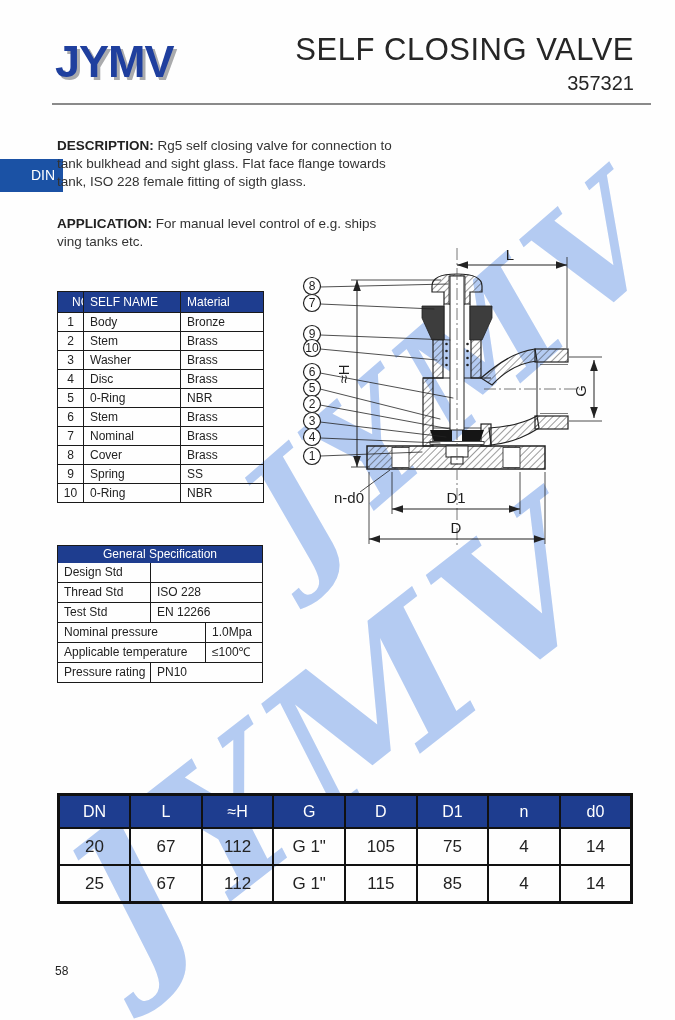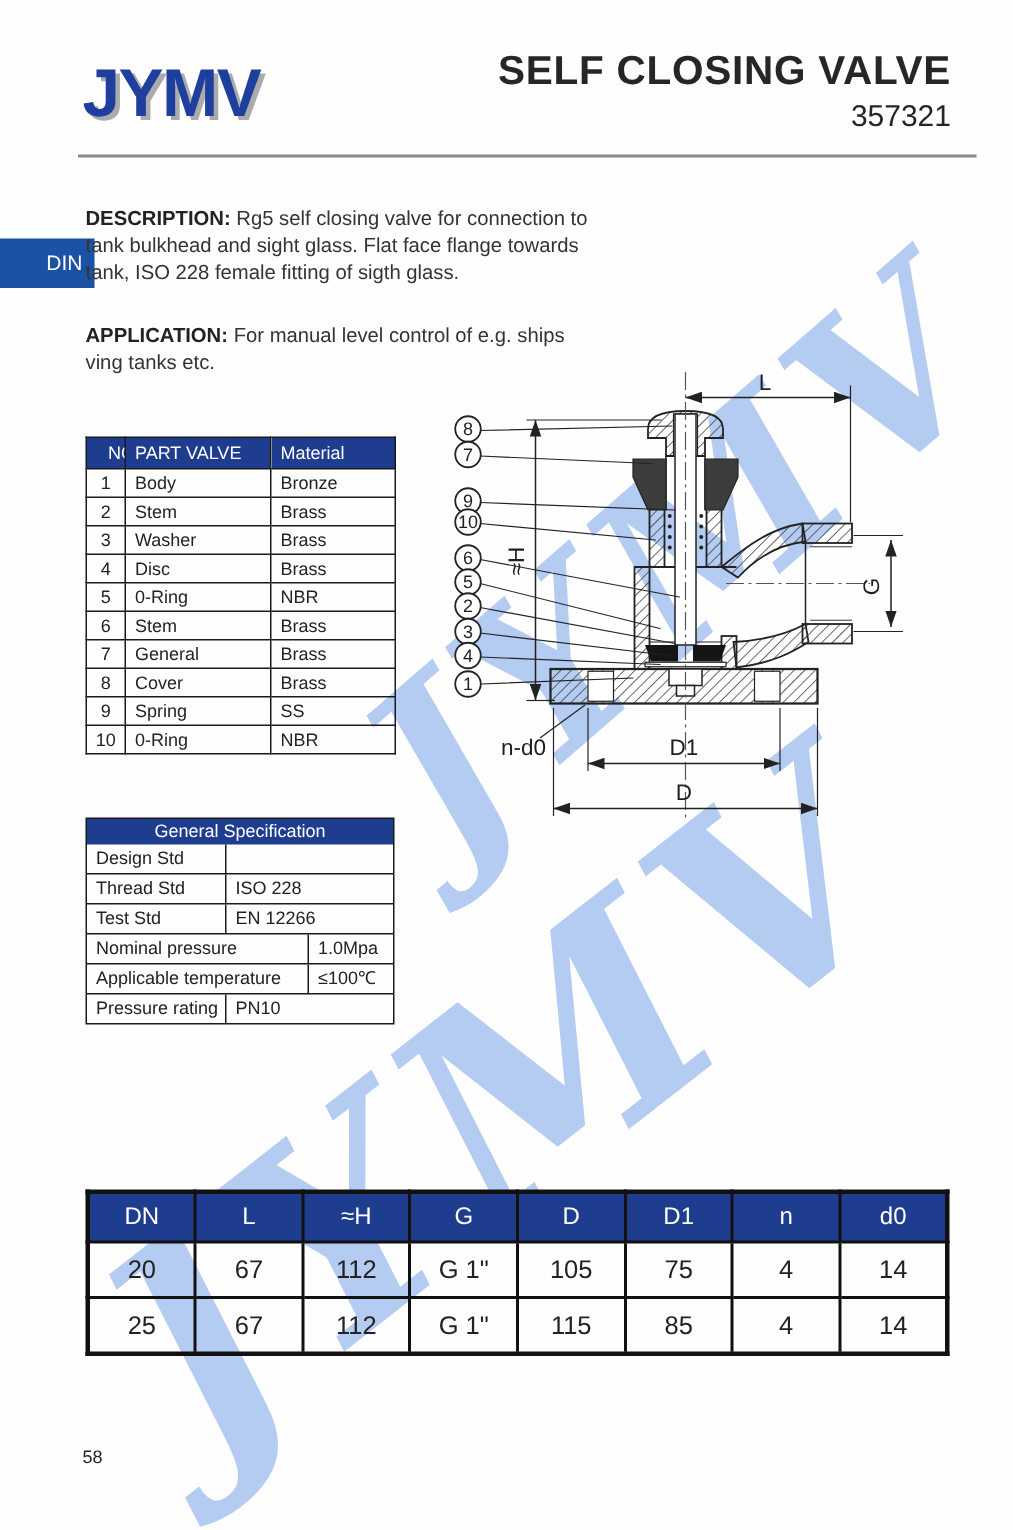--- a/index.html
+++ b/index.html
@@ -10,21 +10,21 @@
   
   .wm{position:absolute;z-index:0;font-family:"DejaVu Serif",serif;font-style:italic;font-weight:bold;
       color:#b4cbf2;letter-spacing:10px;line-height:1;white-space:nowrap;user-select:none;}
   .wm1{left:205px;top:295px;width:500px;font-size:150px;text-align:center;transform:rotate(-41deg);}
   .wm2{left:35px;top:650px;width:580px;font-size:188px;text-align:center;transform:rotate(-38deg);}
 
   
   .logo{left:55px;top:36px;font-size:45px;font-weight:bold;color:#1f3f9e;
         text-shadow:3px 3px 0 #aaabad;letter-spacing:-1px;}
   .titleblock{right:41px;top:32px;text-align:right;}
-  .doc-title{font-size:27px;color:#262626;letter-spacing:0.5px;font-weight:bold;}
+  .doc-title{font-size:31px;color:#262626;letter-spacing:0.5px;}
   .doc-code{font-size:20px;color:#262626;margin-top:4px;}
   .hrule{left:52px;top:103px;width:599px;height:2px;background:#8a8a8a;}
 
   
   .din{left:0;top:159px;width:63px;height:33px;background:#1b52a5;color:#fff;font-size:14px;
        line-height:33px;text-align:right;padding-right:8px;box-sizing:border-box;}
 
   
   .desc{left:57px;top:137px;width:360px;font-size:13.5px;line-height:18px;color:#333;}
   .appl{left:57px;top:215px;width:330px;font-size:13.5px;line-height:18px;color:#333;}
@@ -82,21 +82,21 @@
 
   <table class="layer ptable" style="left:57px;top:291px;">
     <colgroup>
         <col style="width:26px">
         <col style="width:97px">
         <col style="width:83px">
       </colgroup>
     <tbody>
         <tr>
       <th style="padding-left:14px">NO.</th>
-      <th>PART  VALVE</th>
+      <th>SELF  NAME</th>
       <th>Material</th>
     </tr>
     <tr>
           <td class="num">1</td>
           <td>Body</td>
           <td>Bronze</td>
         </tr>
     <tr>
           <td class="num">2</td>
           <td>Stem</td>
@@ -117,21 +117,21 @@
           <td>0-Ring</td>
           <td>NBR</td>
         </tr>
     <tr>
           <td class="num">6</td>
           <td>Stem</td>
           <td>Brass</td>
         </tr>
     <tr>
           <td class="num">7</td>
-          <td>General</td>
+          <td>Nominal</td>
           <td>Brass</td>
         </tr>
     <tr>
           <td class="num">8</td>
           <td>Cover</td>
           <td>Brass</td>
         </tr>
     <tr>
           <td class="num">9</td>
           <td>Spring</td>

